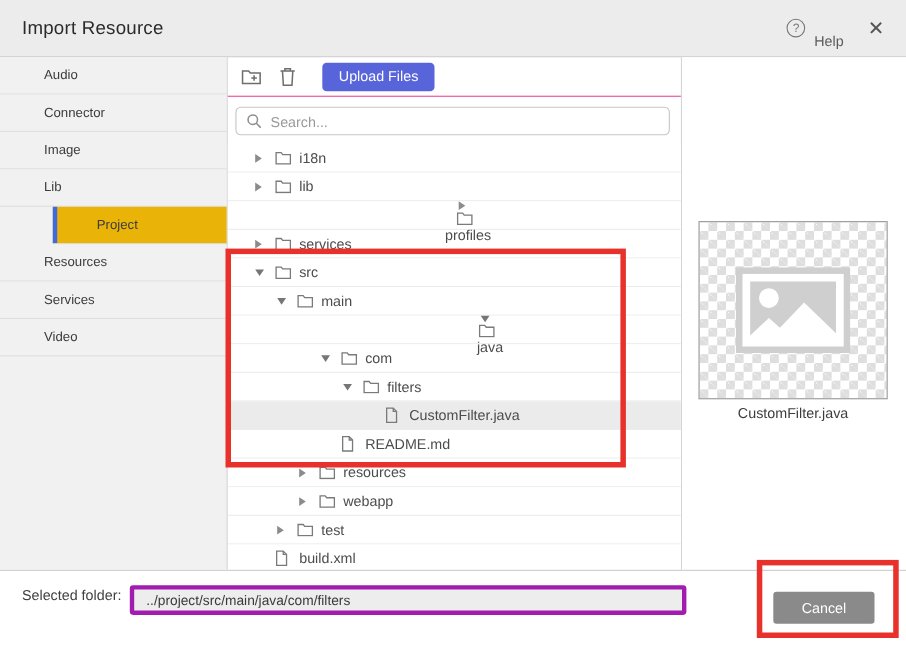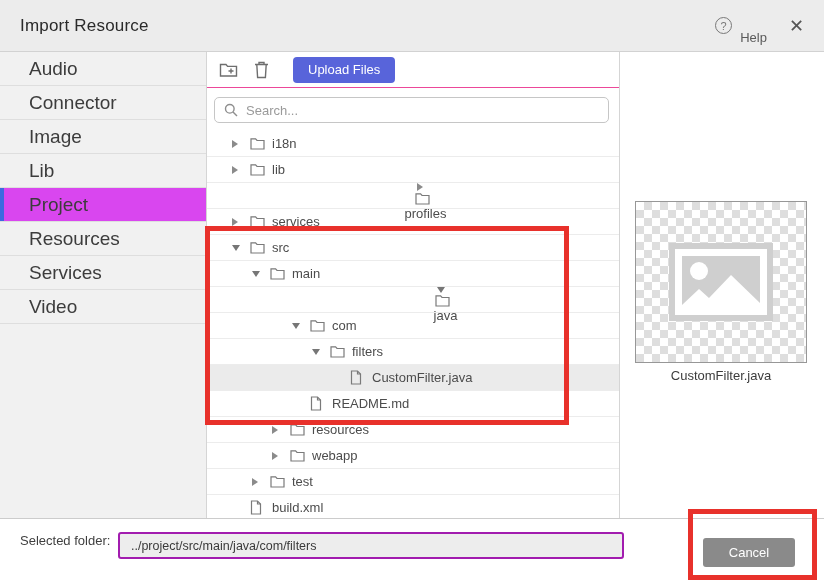--- a/index.html
+++ b/index.html
@@ -20,24 +20,24 @@
     width:17px; height:17px; border:1.5px solid #787878; border-radius:50%;
     display:flex; align-items:center; justify-content:center;
     font-size:11px; color:#787878;
   }
   .help-text { font-size:13px; color:#5a5a5a;margin-top:24px; }
   .close-x { font-size:18px; color:#555; margin-left:22px; cursor:pointer; line-height:1; }
   
   .body { display:flex; height:466px; }
   .sidebar { width:207px; background:#f1f1f1; border-right:1px solid #d5d5d5; flex:none; }
   .sidebar-item {
-    height:34px; line-height:33px; padding-left:29px; font-size:19px; color:#3c3c3c;
+    height:34px; line-height:33px; padding-left:40px; font-size:12px; color:#3c3c3c;
     border-bottom:1px solid #dedede; position:relative; cursor:pointer; background:#f1f1f1;
   }
-  .sidebar-item.selected { background:#d946ef; }
+  .sidebar-item.selected { background:#eab308;margin-left:48px; }
   .sidebar-item.selected::before {
     content:""; position:absolute; left:0; top:0; bottom:0; width:4px;
     background:var(--accent-blue,#3e69e0);
   }
   .main { width:413px; flex:none; display:flex; flex-direction:column; border-right:1px solid #d5d5d5; }
   .toolbar {
     height:36px; flex:none; border-bottom:1px solid #ec4899;
     display:flex; align-items:center; padding-left:11px;
   }
   .icon-btn { width:20px; height:20px; display:flex; align-items:center; justify-content:center; cursor:pointer; margin-right:13px; }
@@ -81,21 +81,21 @@
     position:absolute; left:15px; top:316px; width:172px; text-align:center;
     font-size:13px; color:#3c3c3c;
   }
   
   .footer {
     height:69px; border-top:1px solid #cccccc; background:#fff; position:relative;
   }
   .footer-label { position:absolute; left:20px; top:14px; font-size:13px; color:#3f3f3f; }
   .path-input {
     position:absolute; left:118px; top:13px; width:506px; height:27px;
-    background:#ededed; border:2px solid #a21caf; border-radius:3px;
+    background:#ededed; border:4px solid #a21caf; border-radius:3px;
     font-size:12.5px; color:#3a3a3a; padding:0 11px;
     font-family:"Liberation Sans", sans-serif;
   }
   .cancel-btn {
     position:absolute; left:703px; top:19px; width:92px; height:29px;
     background:var(--cancel-button,#8a8a8a); color:#fff; border:none; border-radius:3px;
     font-size:13px; cursor:pointer; font-family:"Liberation Sans", sans-serif;
   }
   
   .annotation { position:absolute; border:5px solid var(--annotation-red,#e8312b); pointer-events:none; z-index:50; }

